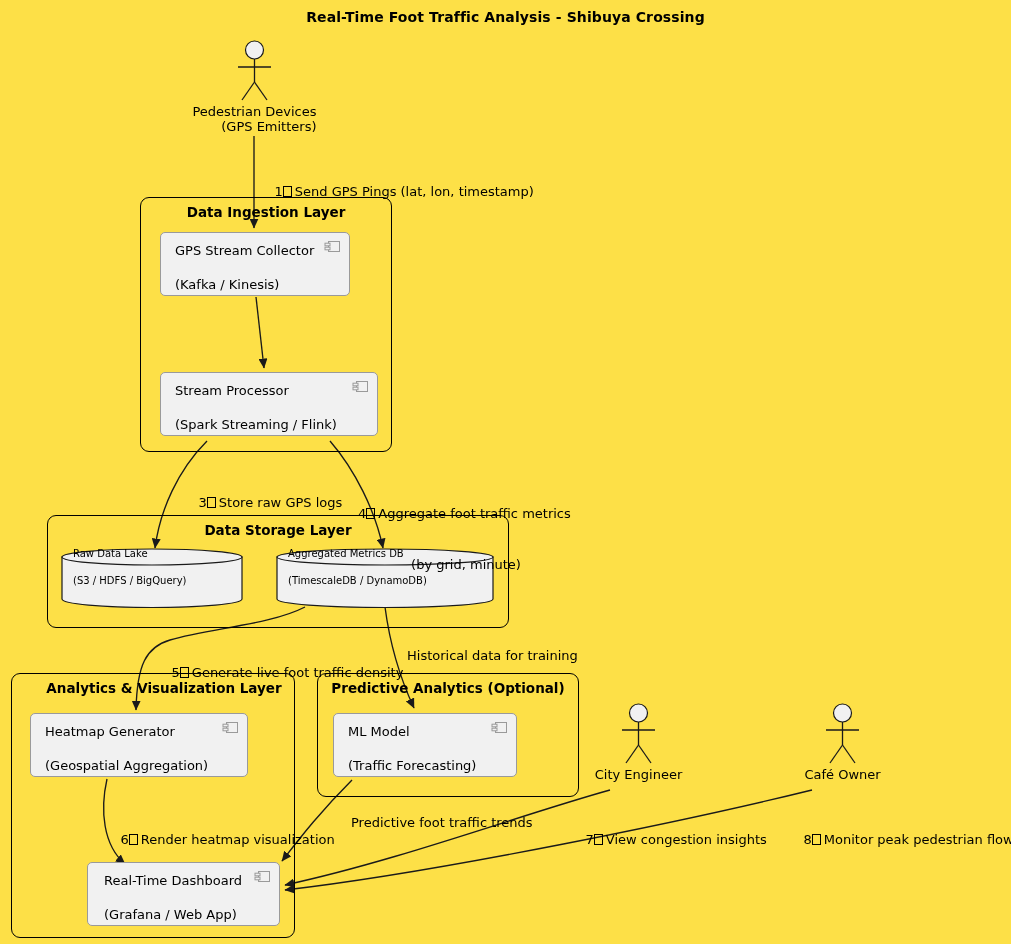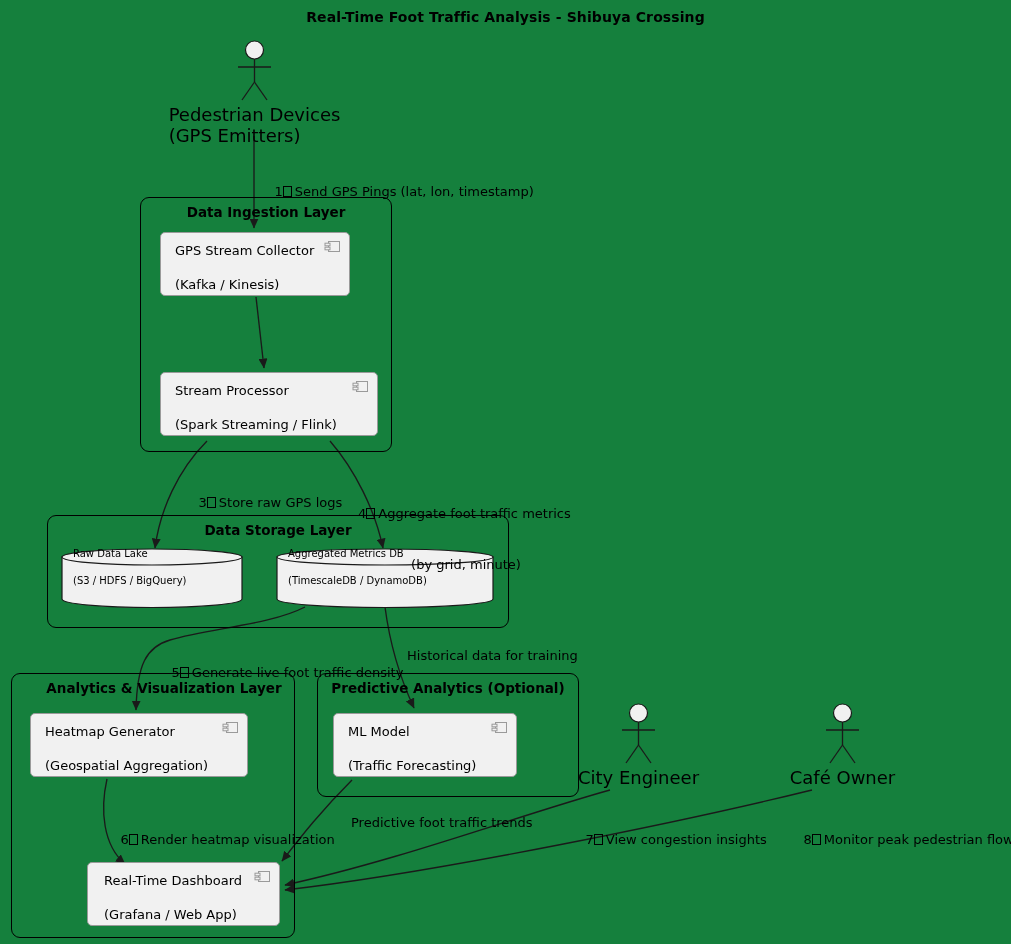--- a/index.html
+++ b/index.html
@@ -9,21 +9,21 @@
   }
   body {
     font-family: "DejaVu Sans", "Liberation Sans", sans-serif;
     color: #000000;
   }
   #diagram-root {
     position: relative;
     width: 1011px;
     height: 944px;
     overflow: hidden;
-    background: #15803d;
+    background: #fde047;
   }
   #edge-layer {
     position: absolute;
     left: 0;
     top: 0;
     width: 1011px;
     height: 944px;
     pointer-events: none;
   }
 
@@ -99,23 +99,23 @@
     text-align: left;
   }
 
   
   .actor { position: absolute; }
   .actor-caption {
     position: absolute;
     top: 62px;
     left: 50%;
     transform: translateX(-50%);
-    font-size: 18px;
+    font-size: 13px;
     white-space: nowrap;
-    text-align: left;
+    text-align: right;
   }
 
   
   .edge-label {
     position: absolute;
     font-size: 13px;
     line-height: 1.33;
     white-space: pre;
     color: #000000;
     background: transparent;

